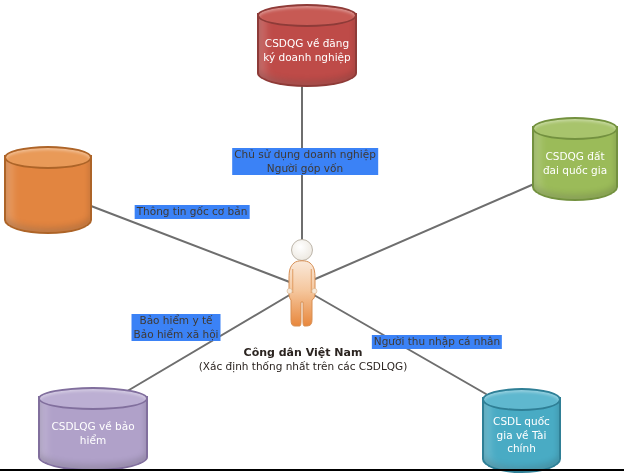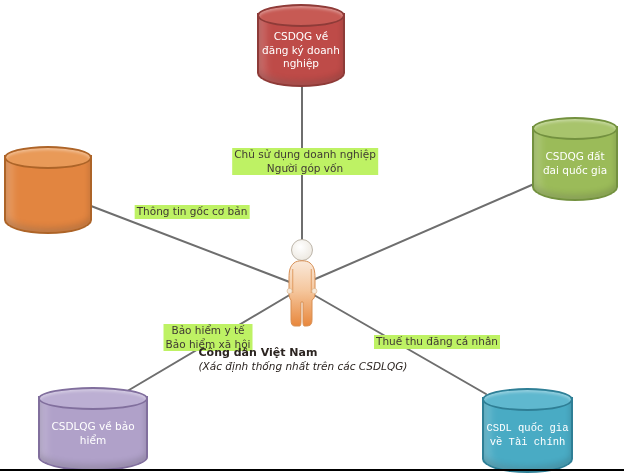--- a/index.html
+++ b/index.html
@@ -34,30 +34,30 @@
     display:flex; align-items:center; justify-content:center;
     text-align:center; color:#ffffff; font-size:10.5px; line-height:1.3;
     z-index:2;
   }
 
   
   .edge-label {
     position:absolute; z-index:3; transform:translateX(-50%);
     white-space:pre-line; text-align:center;
     font-size:10.5px; line-height:1.3; color:var(--label-color,#3F3933);
-    background:#bef264; padding:0 2px;
+    background:#3b82f6; padding:0 2px;
   }
 
   
   .caption {
     position:absolute; z-index:3; transform:translateX(-50%);
-    text-align:left; color:#2B2420;
+    text-align:center; color:#2B2420;
   }
   .caption .title { font-size:11px; font-weight:bold; }
-  .caption .subtitle { font-size:10.5px; font-style:italic; margin-top:1px; }
+  .caption .subtitle { font-size:10.5px; margin-top:1px; }
 
   
   #person { position:absolute; z-index:4; }
 
   
   #bottom-rule {
     position:absolute; left:0; right:0; top:469px; height:2px;
     background:#000000; z-index:6;
   }
 </style>
@@ -67,21 +67,21 @@
 <div id="canvas" style="--line-color: #6E6E6E; --label-color: #3F3933;">
 
   <svg id="lines" width="624" height="476">
     <line x1="302" y1="87" x2="302" y2="249"></line>
     <line x1="91" y1="206" x2="300" y2="286"></line>
     <line x1="534" y1="184" x2="306" y2="283"></line>
     <line x1="298" y1="290" x2="124" y2="393"></line>
     <line x1="307" y1="291" x2="486" y2="394"></line>
   </svg>
 
-  <div class="cyl" style="left: 257px; top: 4px; width: 88px; height: 83px; --fill: #BE4B48; --border: #8E3B38; --top-fill: #C75A54;">
+  <div class="cyl" style="left: 257px; top: 4px; width: 100px; height: 83px; --fill: #BE4B48; --border: #8E3B38; --top-fill: #C75A54;">
     <div class="side"></div>
     <div class="lid"></div>
     <div class="label">CSDQG về đăng ký doanh nghiệp</div>
   </div>
 
   <div class="cyl" style="left: 4px; top: 146px; width: 88px; height: 88px; --fill: #E28540; --border: #AD6428; --top-fill: #E99A58;">
     <div class="side"></div>
     <div class="lid"></div>
   </div>
 
@@ -90,32 +90,32 @@
     <div class="lid"></div>
     <div class="label">CSDQG đất đai quốc gia</div>
   </div>
 
   <div class="cyl" style="left: 38px; top: 387px; width: 110px; height: 84px; --fill: #B0A1C9; --border: #816F9D; --top-fill: #BCAFD3;">
     <div class="side"></div>
     <div class="lid"></div>
     <div class="label">CSDLQG về bảo hiểm</div>
   </div>
 
-  <div class="cyl" style="left: 482px; top: 388px; width: 91px; height: 85px; font-family: Liberation Mono, monospace; --fill: #49ABC4; --border: #2F7F96; --top-fill: #5FB8CF;">
+  <div class="cyl" style="left: 482px; top: 388px; width: 79px; height: 85px; --fill: #49ABC4; --border: #2F7F96; --top-fill: #5FB8CF;">
     <div class="side"></div>
     <div class="lid"></div>
     <div class="label">CSDL quốc gia về Tài chính</div>
   </div>
 
   <div class="edge-label" style="left:305px; top:148px;">Chủ sử dụng doanh nghiệp
 Người góp vốn</div>
   <div class="edge-label" style="left:192px; top:205px;">Thông tin gốc cơ bản</div>
-  <div class="edge-label" style="left:176px; top:324px;margin-left:32px;">Bảo hiểm y tế
+  <div class="edge-label" style="left:176px; top:314px;">Bảo hiểm y tế
 Bảo hiểm xã hội</div>
-  <div class="edge-label" style="left:437px; top:335px;">Thuế thu đăng cá nhân</div>
+  <div class="edge-label" style="left:437px; top:335px;">Người thu nhập cá nhân</div>
 
   <svg id="person" style="left:280px; top:238px;" width="44" height="92" viewBox="0 0 44 92">
     <defs>
       <linearGradient id="bodyGrad" x1="0" y1="0" x2="0" y2="1">
         <stop offset="0" stop-color="#FAE9DA"></stop>
         <stop offset="0.45" stop-color="#F5C79E"></stop>
         <stop offset="1" stop-color="#E8873C"></stop>
       </linearGradient>
       <radialGradient id="headGrad" cx="0.42" cy="0.35" r="0.85">
         <stop offset="0" stop-color="#FFFFFF"></stop>

